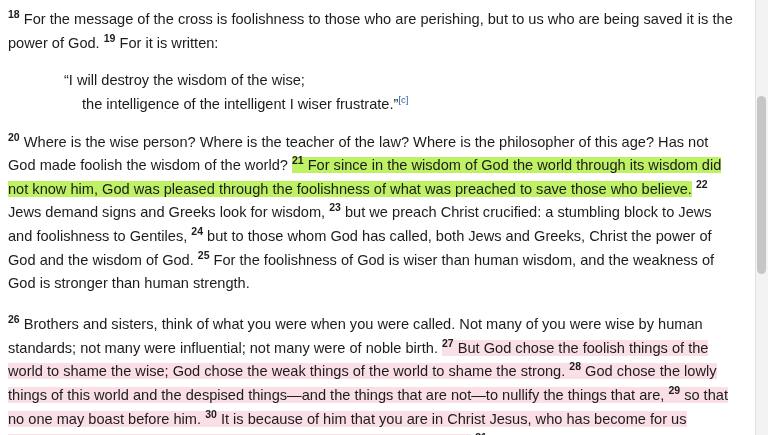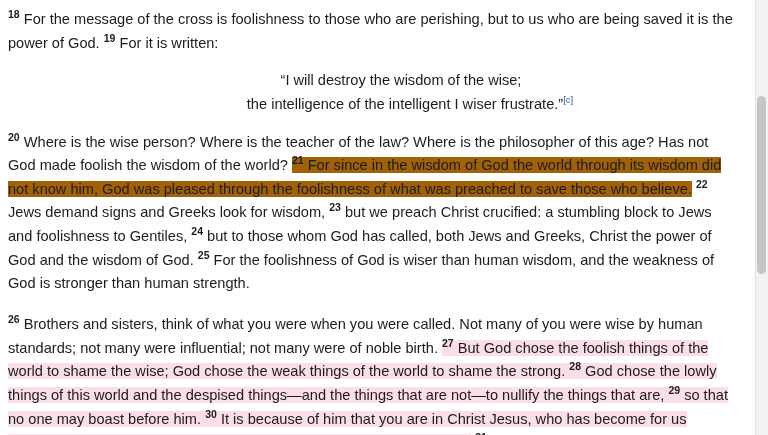--- a/index.html
+++ b/index.html
@@ -40,35 +40,34 @@
     vertical-align: super;
     line-height: 0;
     color: #1c1c1c;
     letter-spacing: 0;
   }
   .quote-block {
     margin: 14px 0 14px 0;
     padding-left: 56px;
     font-size: 14.6px;
     line-height: 1.62;
-    text-align: center;
   }
   .quote-line-2 {
     padding-left: 18px;
   }
   .fnote {
     font-size: 9.5px;
     vertical-align: super;
     line-height: 0;
     color: #2a5db0;
     text-decoration: none;
     cursor: pointer;
   }
   .hl-green {
-    background: #a16207;
+    background: #bef264;
   }
   .hl-pink {
     background: #fbdfe6;
   }
   .scrollbar-track {
     position: absolute;
     top: 0;
     right: 0;
     width: 12px;
     height: 435px;

